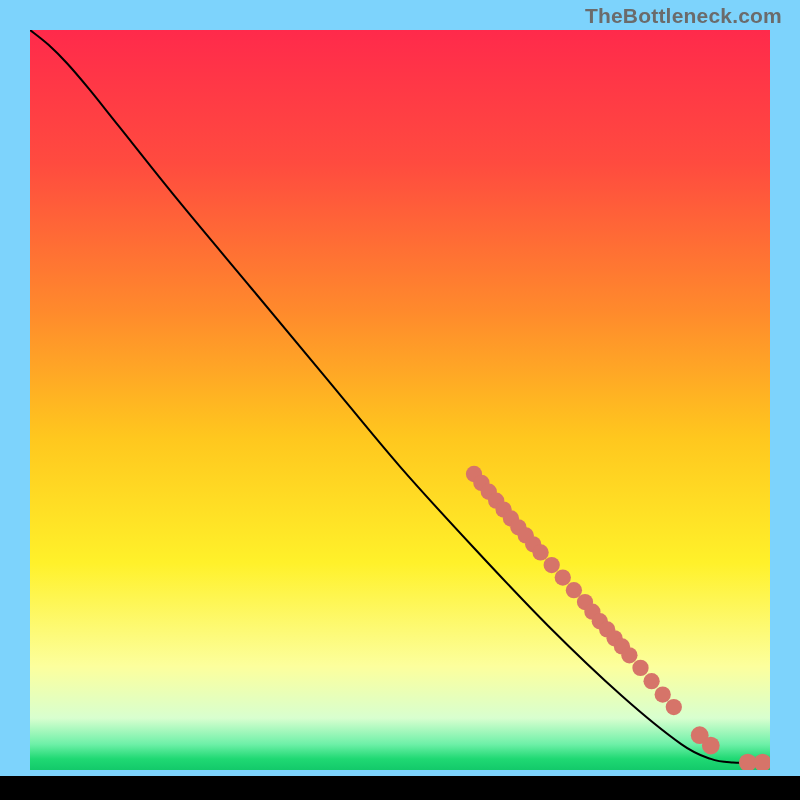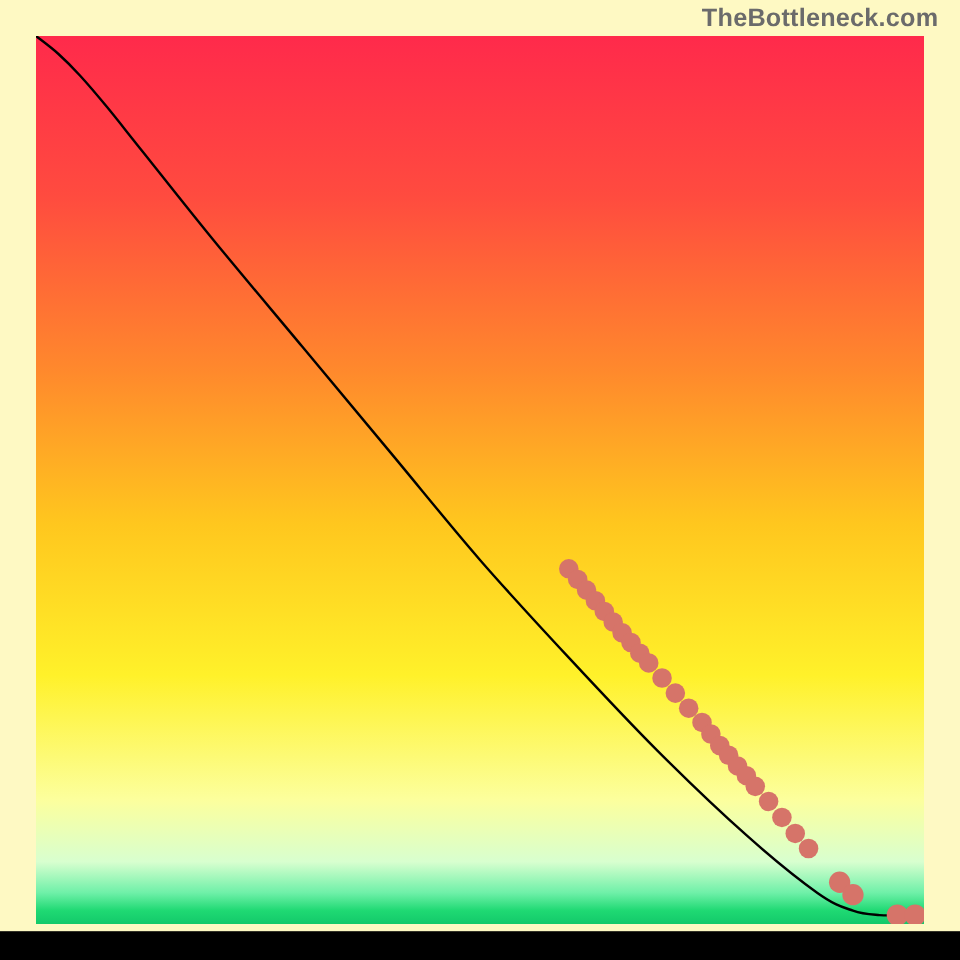--- a/index.html
+++ b/index.html
@@ -8,21 +8,21 @@
     width: 800px;
     height: 800px;
     background: #000;
     font-family: Arial, Helvetica, sans-serif;
     overflow: hidden;
   }
   .stage {
     position: relative;
     width: 800px;
     height: 776px;
-    background: #fef9c3;
+    background: #7dd3fc;
   }
   .attribution {
     position: absolute;
     top: 4px;
     right: 18px;
     font-size: 21px;
     font-weight: 600;
     color: #6b6b6b;
     letter-spacing: 0.2px;
   }

